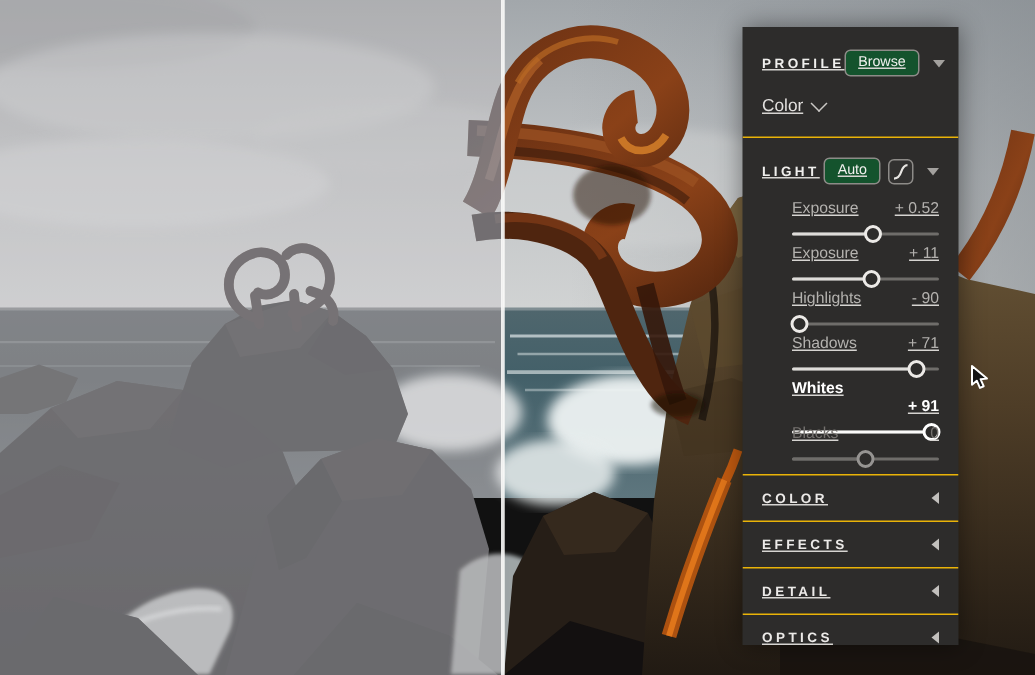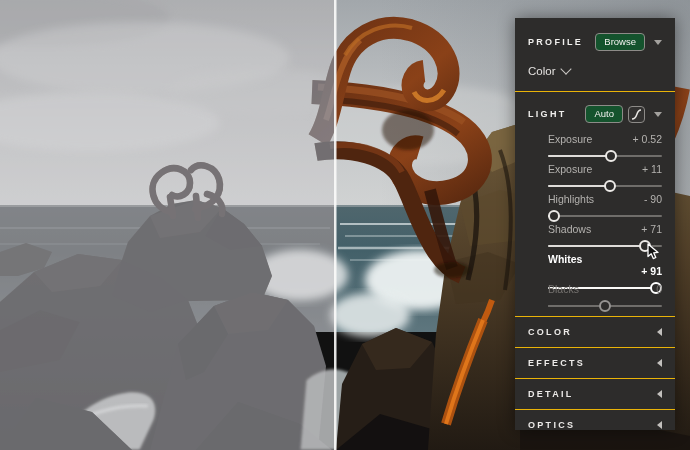--- a/index.html
+++ b/index.html
@@ -5,23 +5,24 @@
   html,body{margin:0;padding:0;background:#111;}
   .stage{
     position:relative;width:690px;height:450px;overflow:hidden;
     font-family:"Liberation Sans",sans-serif;
     -webkit-font-smoothing:antialiased;
   }
   .photo-svg{position:absolute;left:0;top:0;}
 
   
   .panel{
-    position:absolute;left:515px;top:18px;width:160px;height:412px;
+    position:absolute;left:495px;top:18px;width:144px;height:412px;
     background:#2d2c2b;color:#d6d4d1;overflow:hidden;
     box-shadow:0 0 16px rgba(0,0,0,.45);
+    text-decoration:underline;
   }
   .sect{border-top:1px solid #eab308;}
   .sect:first-child{border-top:none;}
   .row{display:flex;align-items:center;padding:0 13px;}
   .sect-title{
     font-size:9px;font-weight:bold;letter-spacing:2.3px;color:#f0efed;
   }
   .spacer{flex:1;}
   .btn{
     font-size:9.5px;color:#f2f1ef;background:#14532d;

